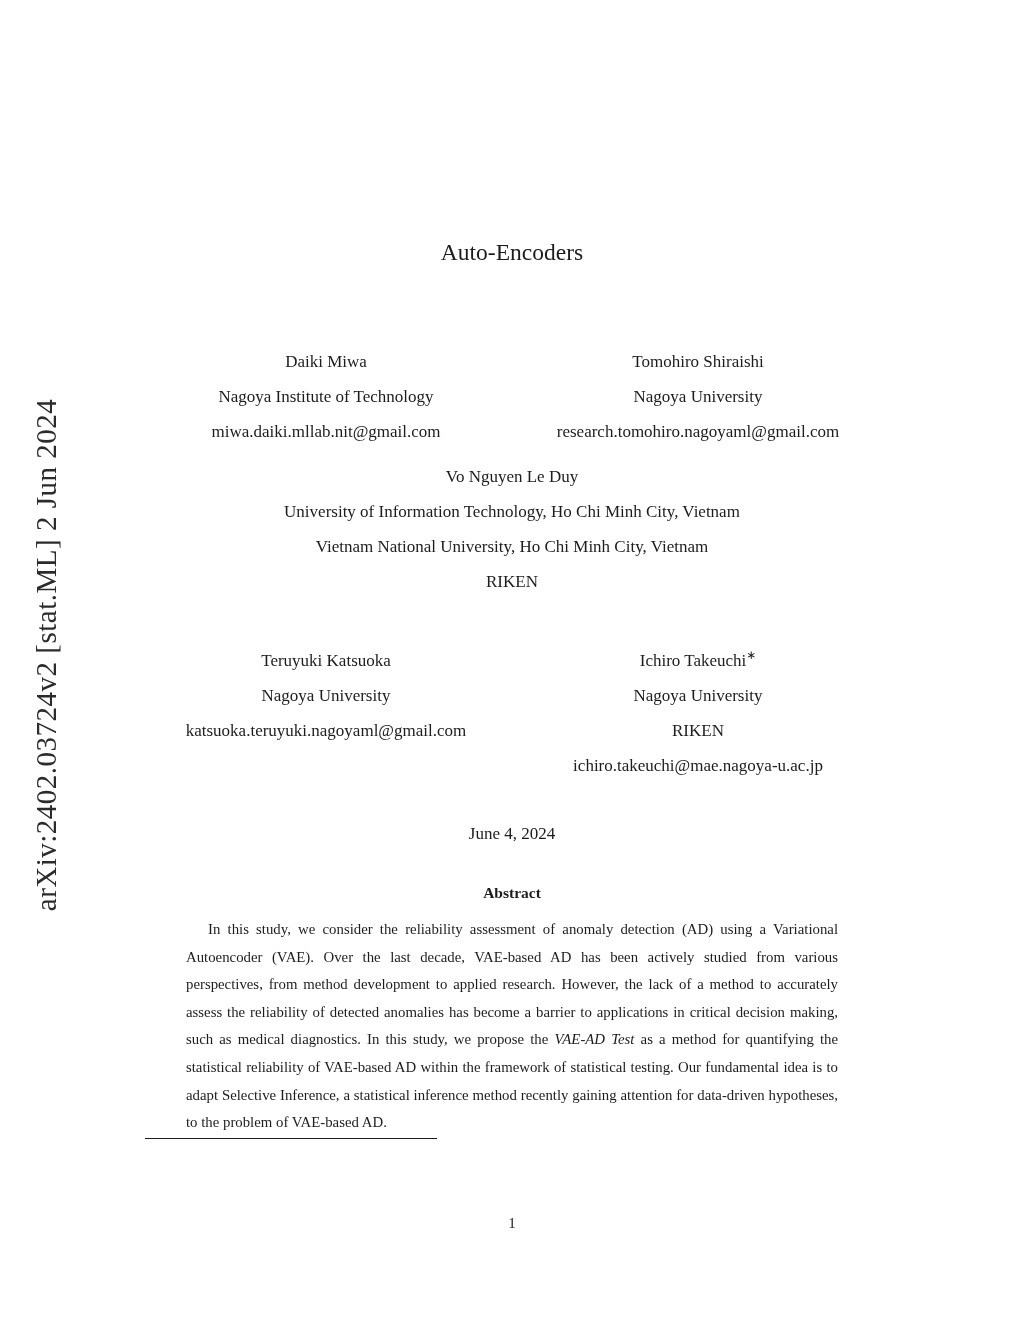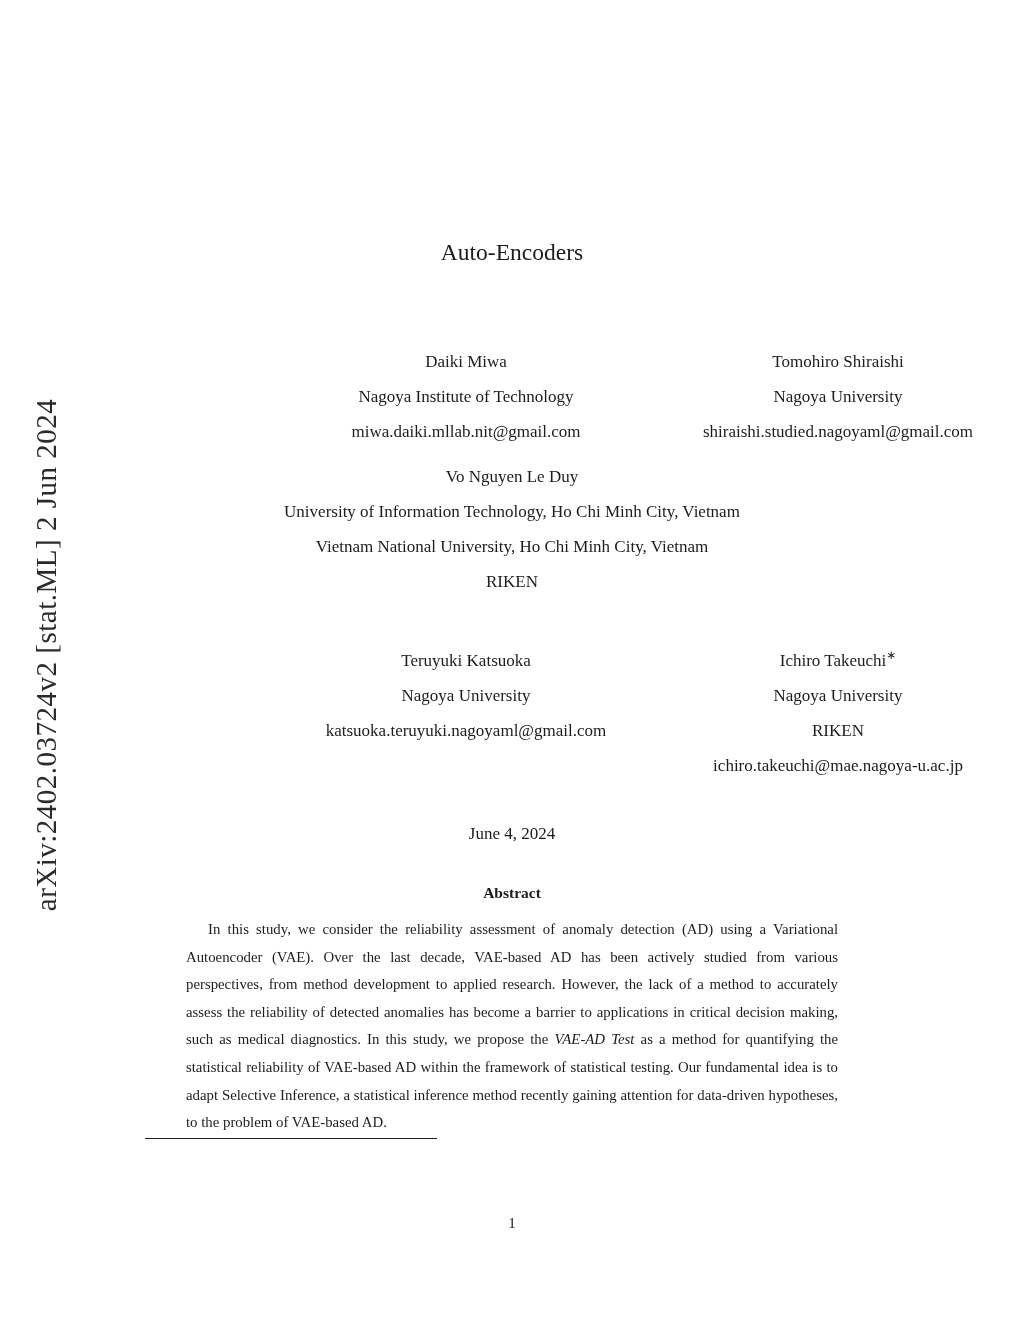--- a/index.html
+++ b/index.html
@@ -33,21 +33,21 @@
     text-align: center;
     font-size: 23.5px;
     line-height: 56px;
     color: #1c1c1c;
   }
   .authors-row {
     position: absolute;
     left: 0;
     width: 100%;
     display: flex;
-    justify-content: flex-end;
+    justify-content: center;
   }
   .authors-row .author-col {
     width: 372px;
     text-align: center;
     font-size: 17px;
     line-height: 35px;
   }
   .row1 { top: 344px; }
   .row2 { top: 643px; }
   .author-center {
@@ -125,21 +125,21 @@
 
 <div class="authors-row row1">
   <div class="author-col">
     <div>Daiki Miwa</div>
     <div>Nagoya Institute of Technology</div>
     <div>miwa.daiki.mllab.nit@gmail.com</div>
   </div>
   <div class="author-col">
     <div>Tomohiro Shiraishi</div>
     <div>Nagoya University</div>
-    <div>shiraishi.studied.nagoyaml@gmail.com</div>
+    <div>research.tomohiro.nagoyaml@gmail.com</div>
   </div>
 </div>
 
 <div class="author-center">
   <div>Vo Nguyen Le Duy</div>
   <div>University of Information Technology, Ho Chi Minh City, Vietnam</div>
   <div>Vietnam National University, Ho Chi Minh City, Vietnam</div>
   <div>RIKEN</div>
 </div>
 

